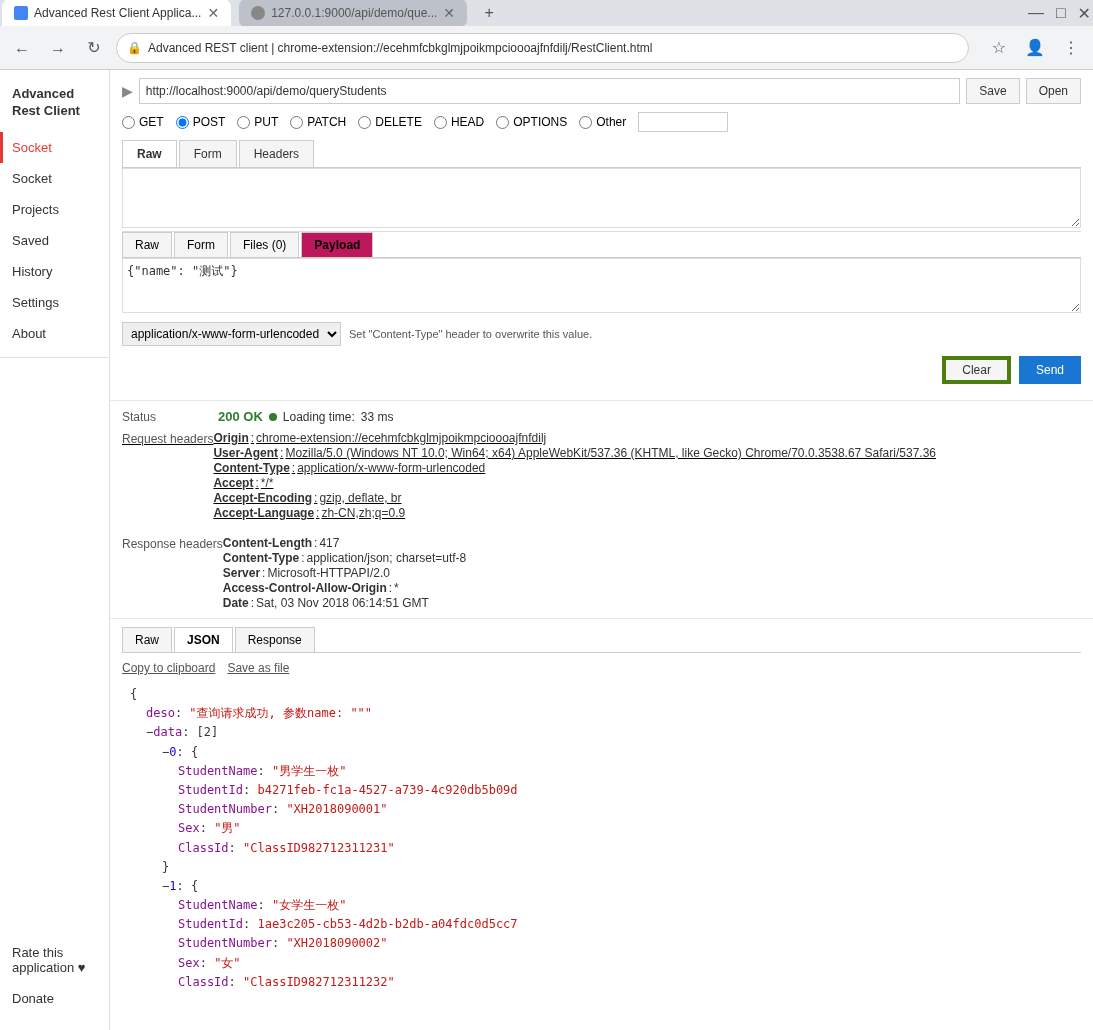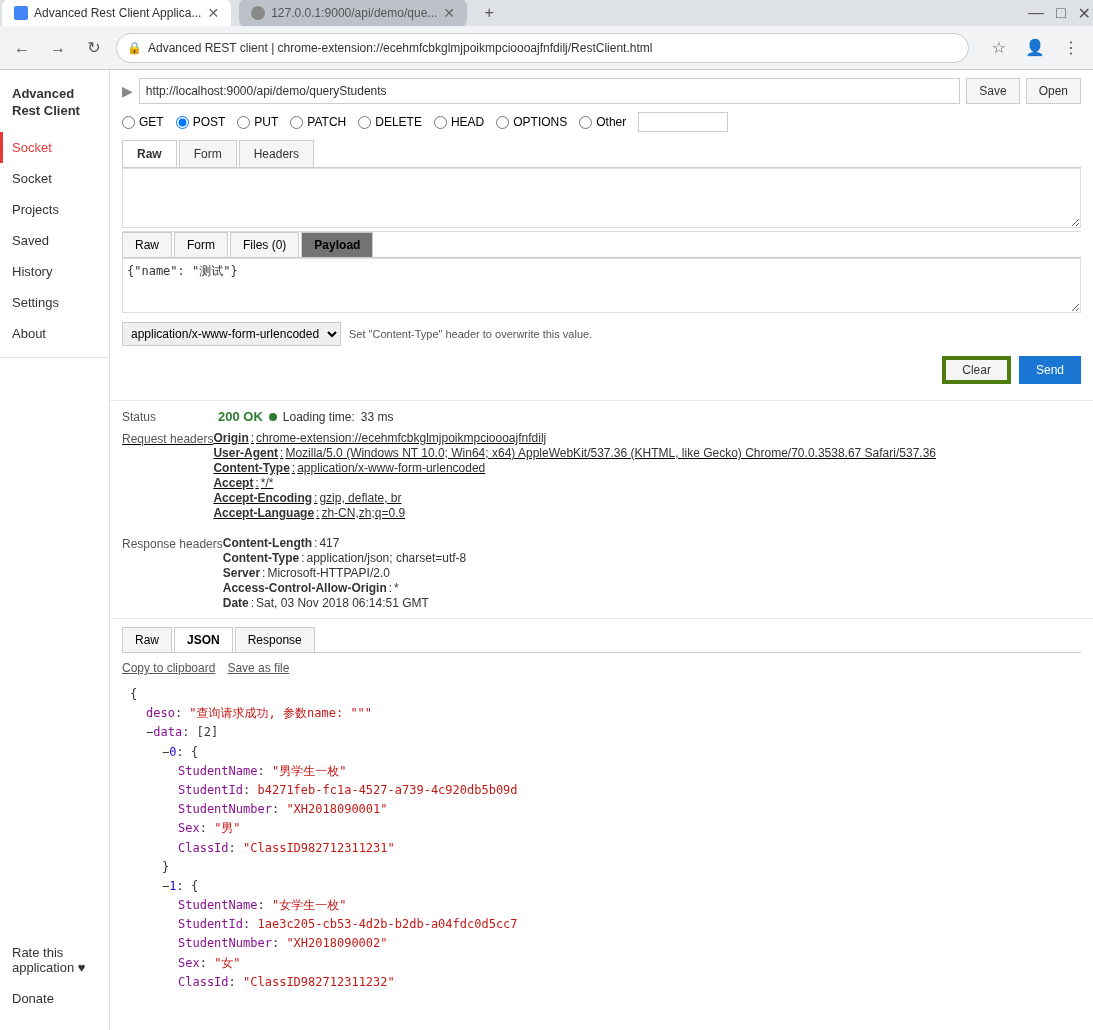--- a/index.html
+++ b/index.html
@@ -57,21 +57,21 @@
 
     .tab-bar { display: flex; border-bottom: 1px solid #ccc; margin-bottom: 0; }
     .tab-btn { padding: 6px 14px; font-size: 12px; cursor: pointer; border: 1px solid #ccc; border-bottom: none; background: #f5f5f5; color: #333; margin-right: 2px; }
     .tab-btn.active { background: #fff; font-weight: bold; }
 
     .body-textarea { width: 100%; height: 60px; border: 1px solid #ddd; resize: vertical; font-size: 12px; padding: 4px; color: #333; outline: none; }
 
     .payload-section { border-top: 1px solid #ddd; }
     .payload-tab-bar { display: flex; border-bottom: 1px solid #ccc; }
     .payload-tab-btn { padding: 5px 12px; font-size: 12px; cursor: pointer; border: 1px solid #ccc; border-bottom: none; background: #f5f5f5; margin-right: 2px; }
-    .payload-tab-btn.active { background: #737373; font-weight: bold; padding-left: 12px; }
+    .payload-tab-btn.active { background: #be185d; font-weight: bold; padding-left: 12px; }
     .payload-actions { display: flex; gap: 12px; padding: 4px 8px; }
     .payload-action-link { font-size: 12px; color: #999; cursor: pointer; }
     .payload-textarea { width: 100%; height: 55px; border: 1px solid #ddd; resize: vertical; font-size: 12px; padding: 4px; color: #333; outline: none; font-family: monospace; }
 
     .content-type-row { display: flex; align-items: center; gap: 8px; padding: 6px 0; }
     .content-type-select { height: 24px; border: 1px solid #ccc; font-size: 12px; padding: 0 4px; }
     .content-type-hint { font-size: 11px; color: #555; }
 
     .send-row { display: flex; justify-content: flex-end; gap: 8px; padding: 4px 0 8px; }
     .clear-btn { height: 28px; padding: 0 16px; font-size: 12px; border: 4px solid #4d7c0f; background: #f5f5f5; cursor: pointer; color: #333; }

